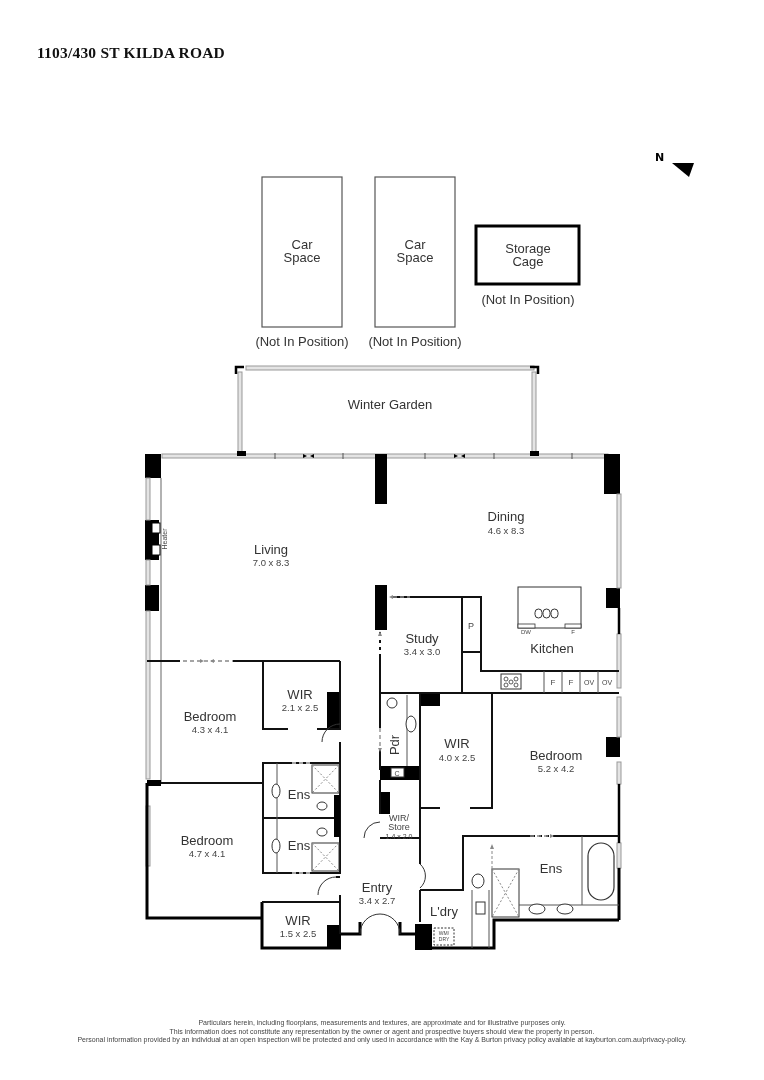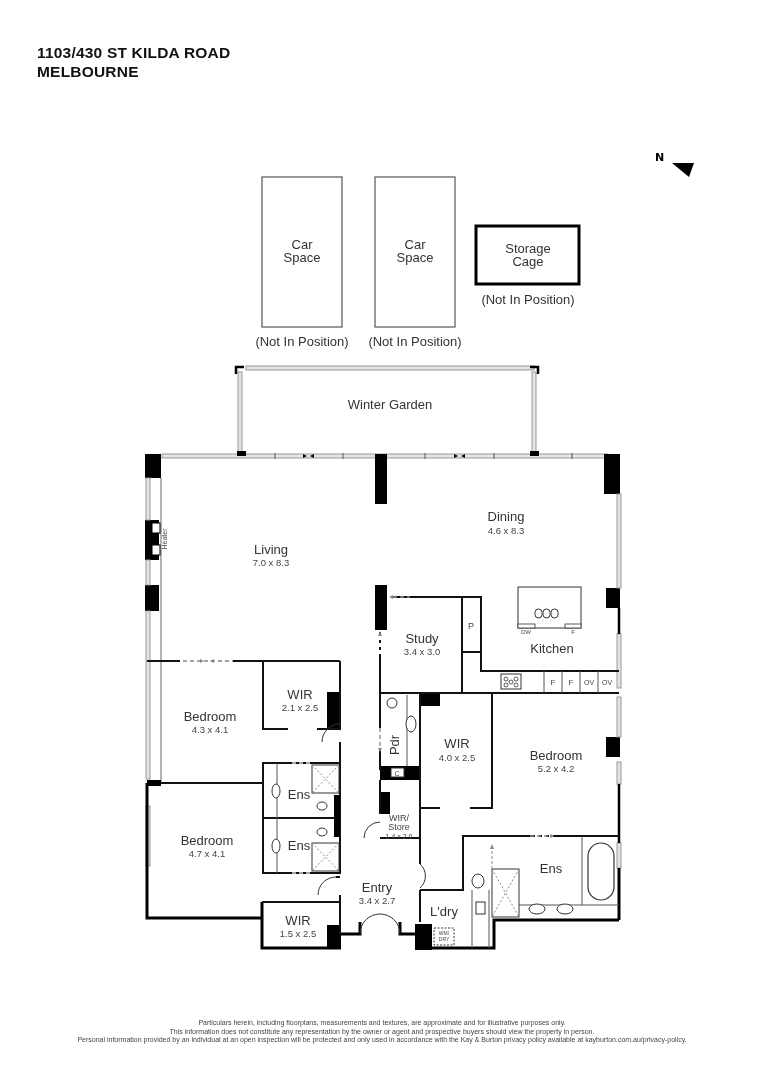--- a/index.html
+++ b/index.html
@@ -1,17 +1,17 @@
 <!DOCTYPE html>
 <html><head>
 <meta charset="utf-8">
 <style>
   html, body { margin: 0; padding: 0; background: #ffffff; }
   body { width: 764px; height: 1080px; position: relative; overflow: hidden; font-family: "Liberation Sans", sans-serif; }
-  .title { position: absolute; left: 37px; top: 43px; font-family: Liberation Sans, sans-serif; font-weight: bold; font-size: 15.5px; line-height: 19px; color: #111; letter-spacing: 0.2px; }
+  .title { position: absolute; left: 37px; top: 43px; font-family: Liberation Serif, serif; font-weight: bold; font-size: 15.5px; line-height: 19px; color: #111; letter-spacing: 0.2px; }
   .title div { white-space: nowrap; }
   svg.plan { position: absolute; left: 0; top: 0; }
   svg text { font-family: "Liberation Sans", sans-serif; fill: #333; }
   .room-name { font-size: 13px; }
   .room-dim { font-size: 9.5px; fill: #444; }
   .small { font-size: 7px; fill: #444; }
   .tiny { font-size: 5px; fill: #444; }
   .footer { position: absolute; left: 0; width: 764px; top: 1019px; text-align: center; font-size: 7px; line-height: 8.6px; color: #444; font-family: "Liberation Sans", sans-serif; }
   .wall { fill: #000; }
   .int { stroke: #111; stroke-width: 2; fill: none; }
@@ -19,21 +19,20 @@
   .win { stroke: #999; stroke-width: 1; fill: #e4e4e4; }
   .dash { stroke: #888; stroke-width: 1.3; fill: none; stroke-dasharray: 4 3; }
   .fix { stroke: #333; stroke-width: 1; fill: #fff; }
   .swing { stroke: #333; stroke-width: 1; fill: none; }
 </style>
 </head>
 <body>
 
 <div class="title">
   <div>1103/430 ST KILDA ROAD</div>
-  <div>MELBOURNE</div>
 </div>
 
 <svg class="plan" width="764" height="1080" viewBox="0 0 764 1080">
 
   <g>
     <text x="655" y="161" style="font-family:'DejaVu Sans',sans-serif;font-weight:bold;font-size:11px;fill:#000">N</text>
     <polygon points="672,163 694,163 689,177" fill="#000"></polygon>
   </g>
 
   <g>

